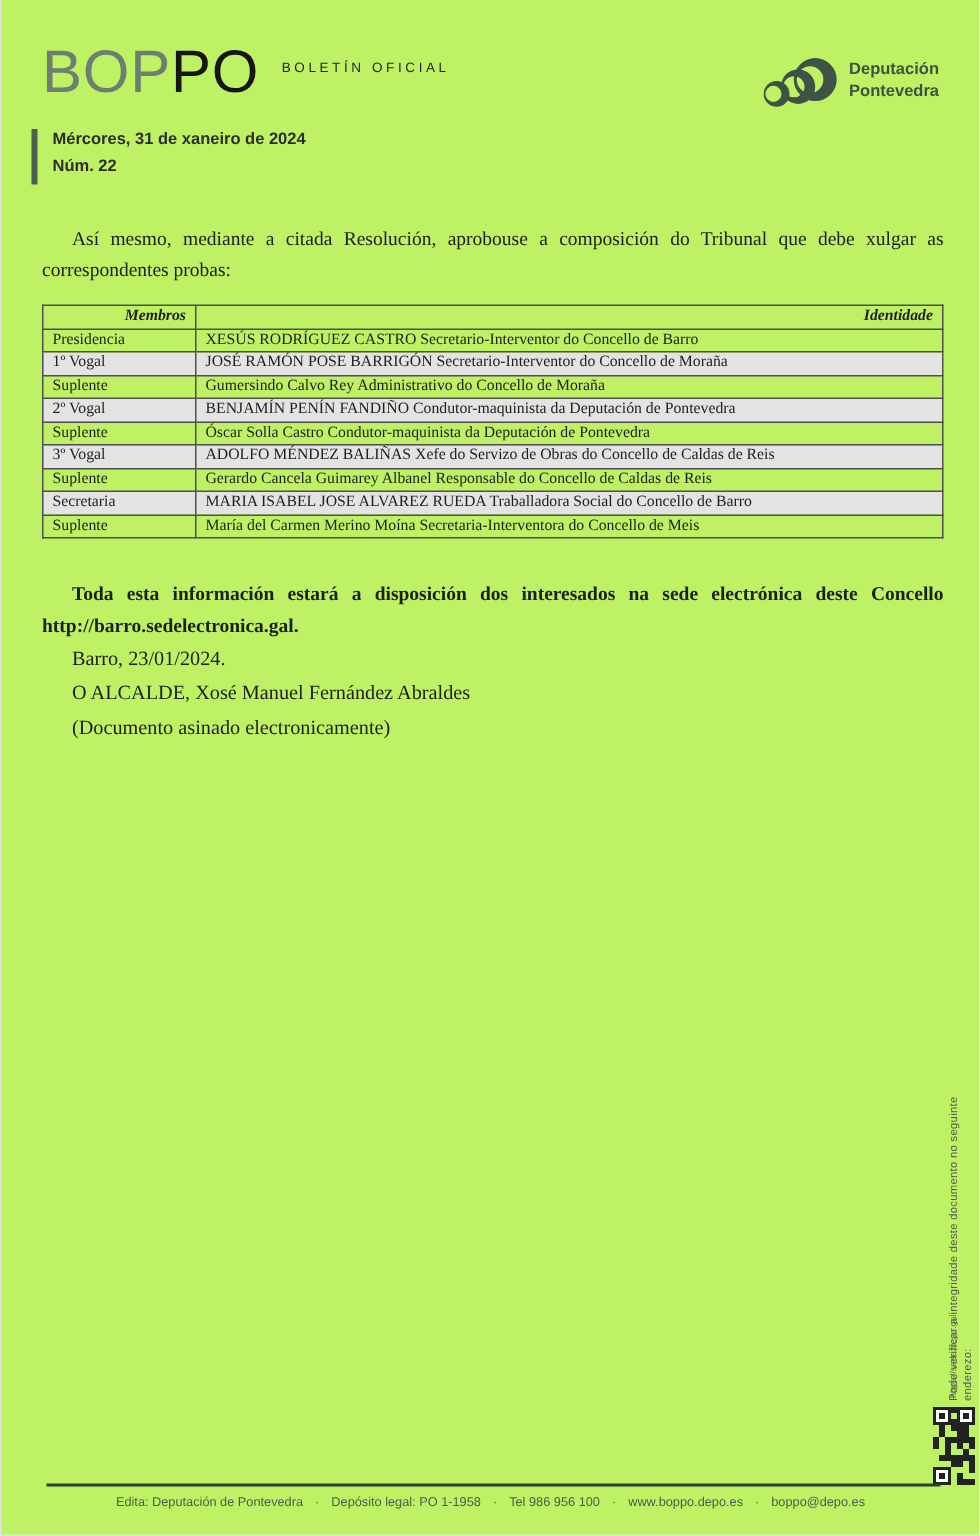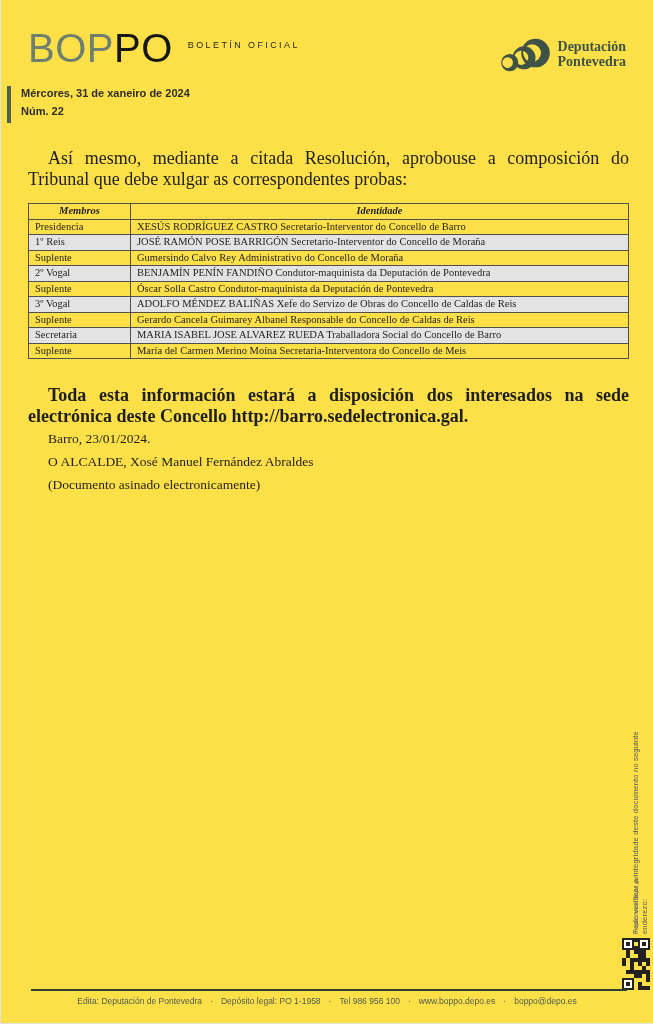--- a/index.html
+++ b/index.html
@@ -1,51 +1,51 @@
 <!DOCTYPE html>
 <html lang="gl"><head>
 <meta charset="utf-8">
 <title>BOPPO</title>
 <style>
   * { margin:0; padding:0; box-sizing:border-box; }
   html,body { background:#ffffff; }
   .page {
     position:relative; width:653px; height:1024px; margin:0 auto;
-    background:#fde047; overflow:hidden;
+    background:#bef264; overflow:hidden;
     font-family:"Liberation Serif", serif; color:#1e1e1e;
     border-left:1px solid #e2e2e2; border-bottom:1px solid #e2e2e2;
   }
 
   
   .logo-row { position:absolute; top:30px; left:27px; right:27px; display:flex; align-items:flex-start; }
   .boppo-logo { font-family:"Liberation Sans", sans-serif; font-size:40px; font-weight:400; letter-spacing:.5px; line-height:36px; white-space:nowrap; }
   .boppo-logo .bop { color:#6e7f71; }
   .boppo-logo .po  { color:#161616; }
   .boppo-subtitle { margin-left:15px; margin-top:9px; font-family:"Liberation Sans", sans-serif; font-size:9px; font-weight:normal; letter-spacing:2.4px; line-height:13px; color:#262626; white-space:nowrap; }
   .depo-logo { margin-left:auto; display:flex; align-items:center; margin-top:3px; }
   .depo-icon { width:50px; height:42px; display:block; }
-  .depo-text { margin-left:8px; font-family:Liberation Serif, serif; font-size:14px; font-weight:bold; line-height:15px; color:#3e5246; }
-
-  .date-block { position:absolute; top:86px; left:6px; display:flex; }
+  .depo-text { margin-left:8px; font-family:Liberation Sans, sans-serif; font-size:11px; font-weight:bold; line-height:15px; color:#3e5246; }
+
+  .date-block { position:absolute; top:86px; left:20px; display:flex; }
   .date-bar { width:4px; height:37px; background:#4a6053; flex:none; }
   .date-texts { margin-left:10px; font-family:"Liberation Sans", sans-serif; font-size:11px; font-weight:bold; color:#2d2d2d; }
   .date-line { margin-top:1px; }
   .issue-line { margin-top:6px; }
 
   
   .main { position:absolute; top:148px; left:27px; width:601px; }
-  .para { font-size:18px; line-height:21px; text-align:justify; text-indent:20px; color:#1e1e1e; }
+  .para { font-size:13px; line-height:21px; text-align:justify; text-indent:20px; color:#1e1e1e; }
 
   table.tribunal { width:100%; border-collapse:collapse; margin-top:13px; }
   table.tribunal th, table.tribunal td {
     border:1px solid #4f4f4f; font-size:10.5px; line-height:12.5px;
     padding:1px 6px; font-family:"Liberation Serif", serif; color:#1e1e1e;
     text-align:left; vertical-align:middle; height:14px;
   }
-  table.tribunal th { font-style:italic; font-weight:bold; text-align:center;font-family:Liberation Serif, serif; }
+  table.tribunal th { font-style:italic; font-weight:bold; text-align:right;font-family:Liberation Serif, serif; }
   table.tribunal col.c-member { width:17%; }
   table.tribunal tbody tr:nth-child(even) td { background:#e3e3e3; }
 
   .para2 { margin-top:26px;font-weight:bold; }
   .sig-block { }
   .sig-line { font-size:13.5px; line-height:23px; padding-left:20px; }
 
   
   .verify-text {
     position:absolute; top:702px; right:4px; height:232px;
@@ -113,21 +113,21 @@
           <th>Membros</th>
           <th>Identidade</th>
         </tr>
       </thead>
       <tbody>
         <tr>
             <td>Presidencia</td>
             <td>XESÚS RODRÍGUEZ CASTRO Secretario-Interventor do Concello de Barro</td>
           </tr>
         <tr>
-            <td>1º Reis</td>
+            <td>1º Vogal</td>
             <td>JOSÉ RAMÓN POSE BARRIGÓN Secretario-Interventor do Concello de Moraña</td>
           </tr>
         <tr>
             <td>Suplente</td>
             <td>Gumersindo Calvo Rey Administrativo do Concello de Moraña</td>
           </tr>
         <tr>
             <td>2º Vogal</td>
             <td>BENJAMÍN PENÍN FANDIÑO Condutor-maquinista da Deputación de Pontevedra</td>
           </tr>

